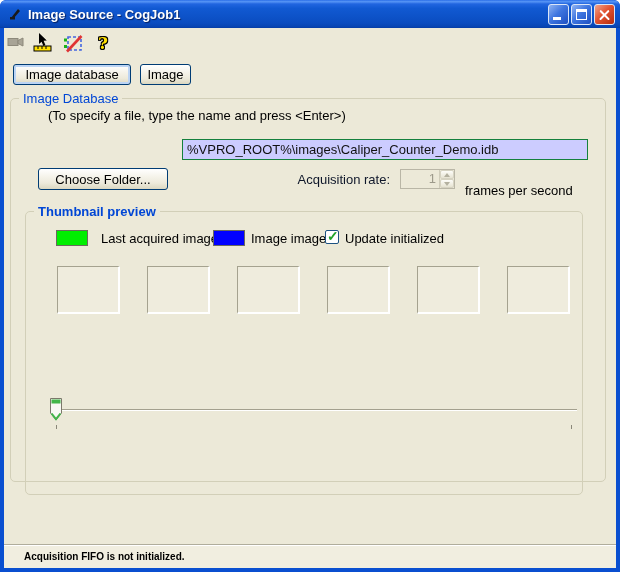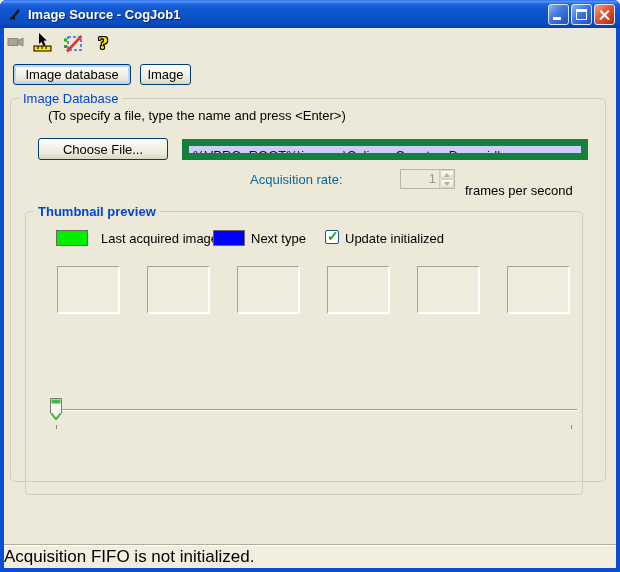--- a/index.html
+++ b/index.html
@@ -59,21 +59,21 @@
   }
   .btn.focused{box-shadow:inset 0 0 0 2px #bcd4f4;}
   
   .groupbox{border:1px solid #d2cfb8;border-radius:5px;}
   .group-label{
     position:absolute;top:-8px;left:8px;background:#ece9d8;
     padding:0 4px;color:#0046d5;font-size:13px;line-height:15px;white-space:nowrap;
   }
   
   .textfield{
-    background:#ccccff;border:7px solid #15803d;
+    background:#ccccff;border:1px solid #15803d;
     font-size:13px;line-height:19px;padding:0 4px;color:#111;
     white-space:nowrap;overflow:hidden;
   }
   .spinner{
     background:#ece9d8;border:1px solid #b9b6a6;display:flex;align-items:stretch;
   }
   .spin-value{flex:1;text-align:right;color:#9d9a8b;font-size:13px;line-height:18px;padding-right:3px;}
   .spin-btns{width:15px;display:flex;flex-direction:column;border-left:1px solid #cfccba;}
   .spin-up,.spin-dn{flex:1;position:relative;background:linear-gradient(180deg,#fdfdf9,#e6e3d2);border:1px solid #d6d3c2;border-radius:2px;}
   .spin-up::after,.spin-dn::after{
@@ -97,22 +97,22 @@
     width:63px;height:48px;background:#efecdd;
     border-top:1px solid #a5a28f;border-left:1px solid #a5a28f;
     border-right:2px solid #fff;border-bottom:2px solid #fff;
   }
   
   .slider-track{height:2px;background:linear-gradient(#a3a08e 50%,#ffffff 50%);}
   .tick{width:1px;height:4px;background:#8a8779;}
   
   .status-divider{height:2px;background:linear-gradient(#b0ad9c 50%,#ffffff 50%);}
   .statusbar{
-    background:#f1eee0;font-weight:normal;font-size:17px;
-    padding:2px 0;line-height:18px;white-space:nowrap;
+    background:#f1eee0;font-weight:bold;font-size:10px;
+    padding:2px 20px;line-height:18px;white-space:nowrap;
   }
 </style>
 </head>
 <body>
 
 <div class="window">
 
   <div class="titlebar">
     <span class="win-icon">
       <svg width="14" height="14" viewBox="0 0 14 14">
@@ -164,42 +164,42 @@
 
     <button class="btn focused abs" style="left:9px;top:36px;width:118px;height:21px;">Image database</button>
     <button class="btn abs" style="left:136px;top:36px;width:51px;height:21px;">Image</button>
 
     <div class="groupbox abs" style="left:6px;top:70px;width:596px;height:384px;">
       <span class="group-label">Image Database</span>
     </div>
 
     <div class="abs label" style="left:8px;top:80px;margin-left:36px;">(To specify a file, type the name and press &lt;Enter&gt;)</div>
 
-    <button class="btn abs" style="left:34px;top:110px;width:130px;height:22px;">Choose File...</button>
     <div class="textfield abs" style="left:178px;top:111px;width:406px;height:21px;">%VPRO_ROOT%\images\Caliper_Counter_Demo.idb</div>
 
-
-    <div class="abs label" style="left:246px;top:144px;width:140px;text-align:left;color:#0369a1;">Acquisition rate:</div>
+    <button class="btn abs" style="left:34px;top:140px;width:130px;height:22px;">Choose Folder...</button>
+
+    <div class="abs label" style="left:246px;top:144px;width:140px;text-align:right;color:#0f172a;">Acquisition rate:</div>
     <div class="spinner abs" style="left:396px;top:141px;width:55px;height:20px;">
       <span class="spin-value">1</span>
       <span class="spin-btns">
         <span class="spin-up"></span>
         <span class="spin-dn"></span>
       </span>
     </div>
     <div class="abs label" style="left:461px;top:144px;margin-top:11px;">frames per second</div>
 
     <div class="groupbox abs" style="left:21px;top:183px;width:558px;height:284px;font-weight:bold;">
       <span class="group-label">Thumbnail preview</span>
     </div>
 
     <div class="swatch abs" style="left: 52px; top: 202px; background: rgb(0, 238, 0);"></div>
     <div class="abs label" style="left:97px;top:203px;">Last acquired image</div>
     <div class="swatch abs" style="left: 209px; top: 202px; background: rgb(0, 0, 255);"></div>
-    <div class="abs label" style="left:247px;top:203px;">Next type</div>
+    <div class="abs label" style="left:247px;top:203px;">Image image</div>
 
     <div class="xp-checkbox abs checked" style="left:321px;top:202px;"></div>
     <div class="abs label" style="left:341px;top:203px;">Update initialized</div>
 
     <div class="thumb-strip abs" style="left:53px;top:238px;">
         <div class="thumb"></div>
         <div class="thumb"></div>
         <div class="thumb"></div>
         <div class="thumb"></div>
         <div class="thumb"></div>

